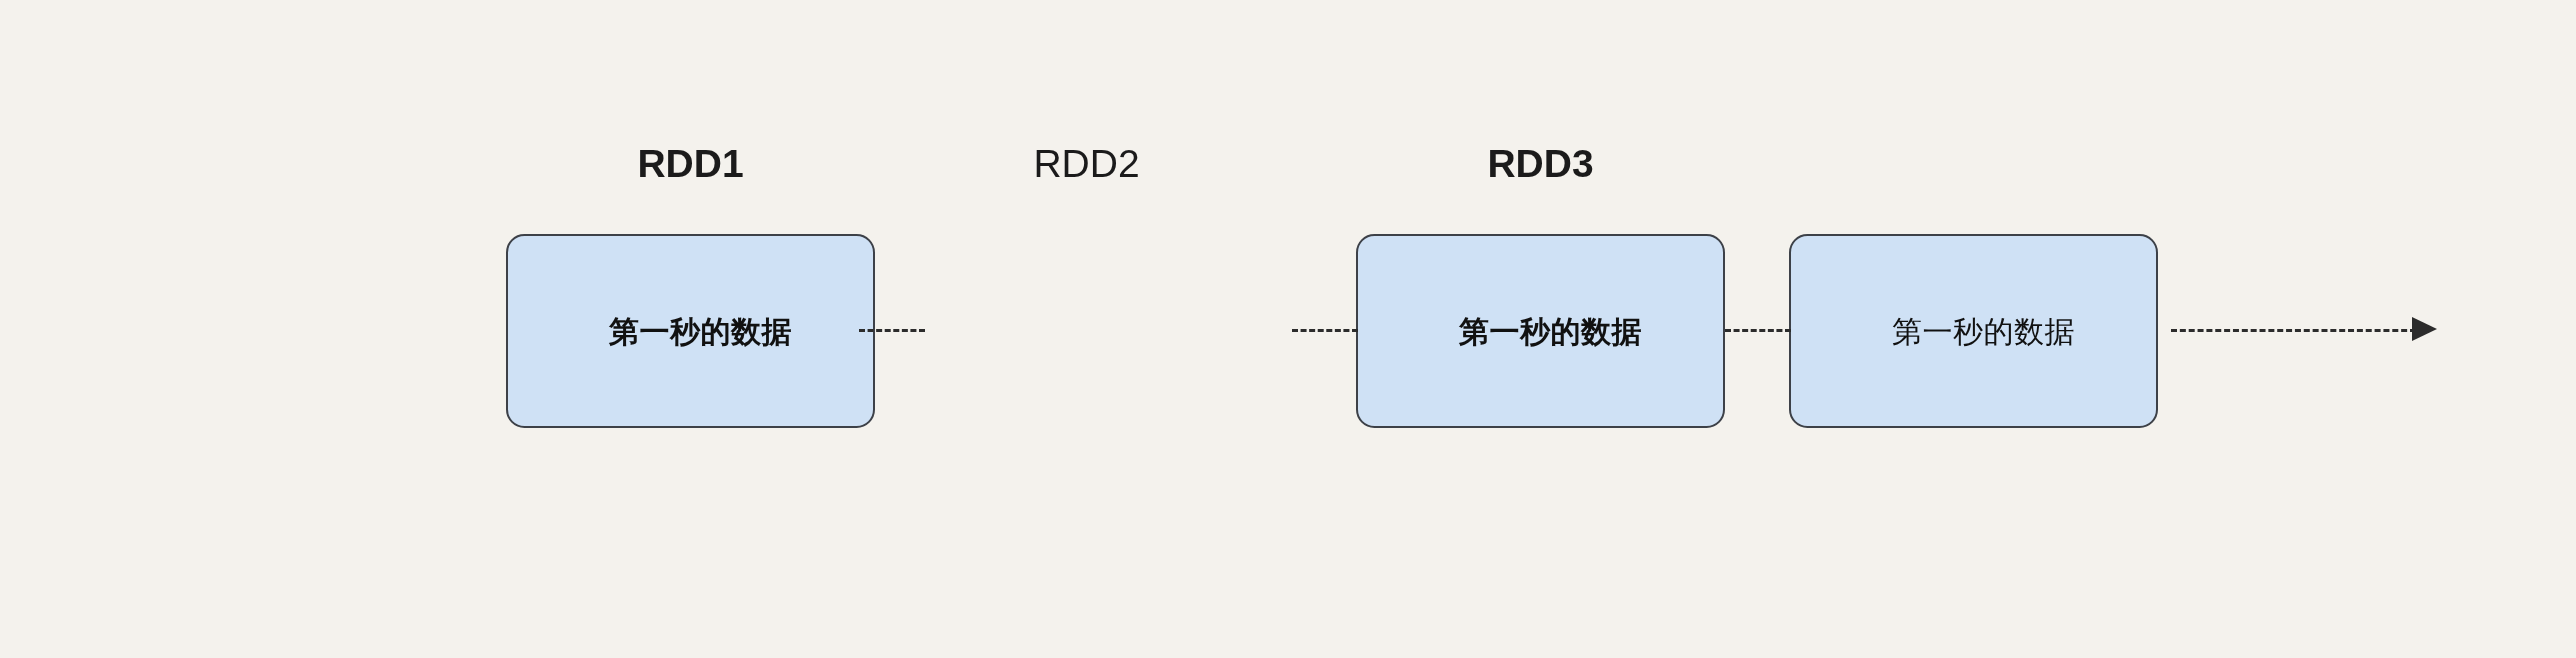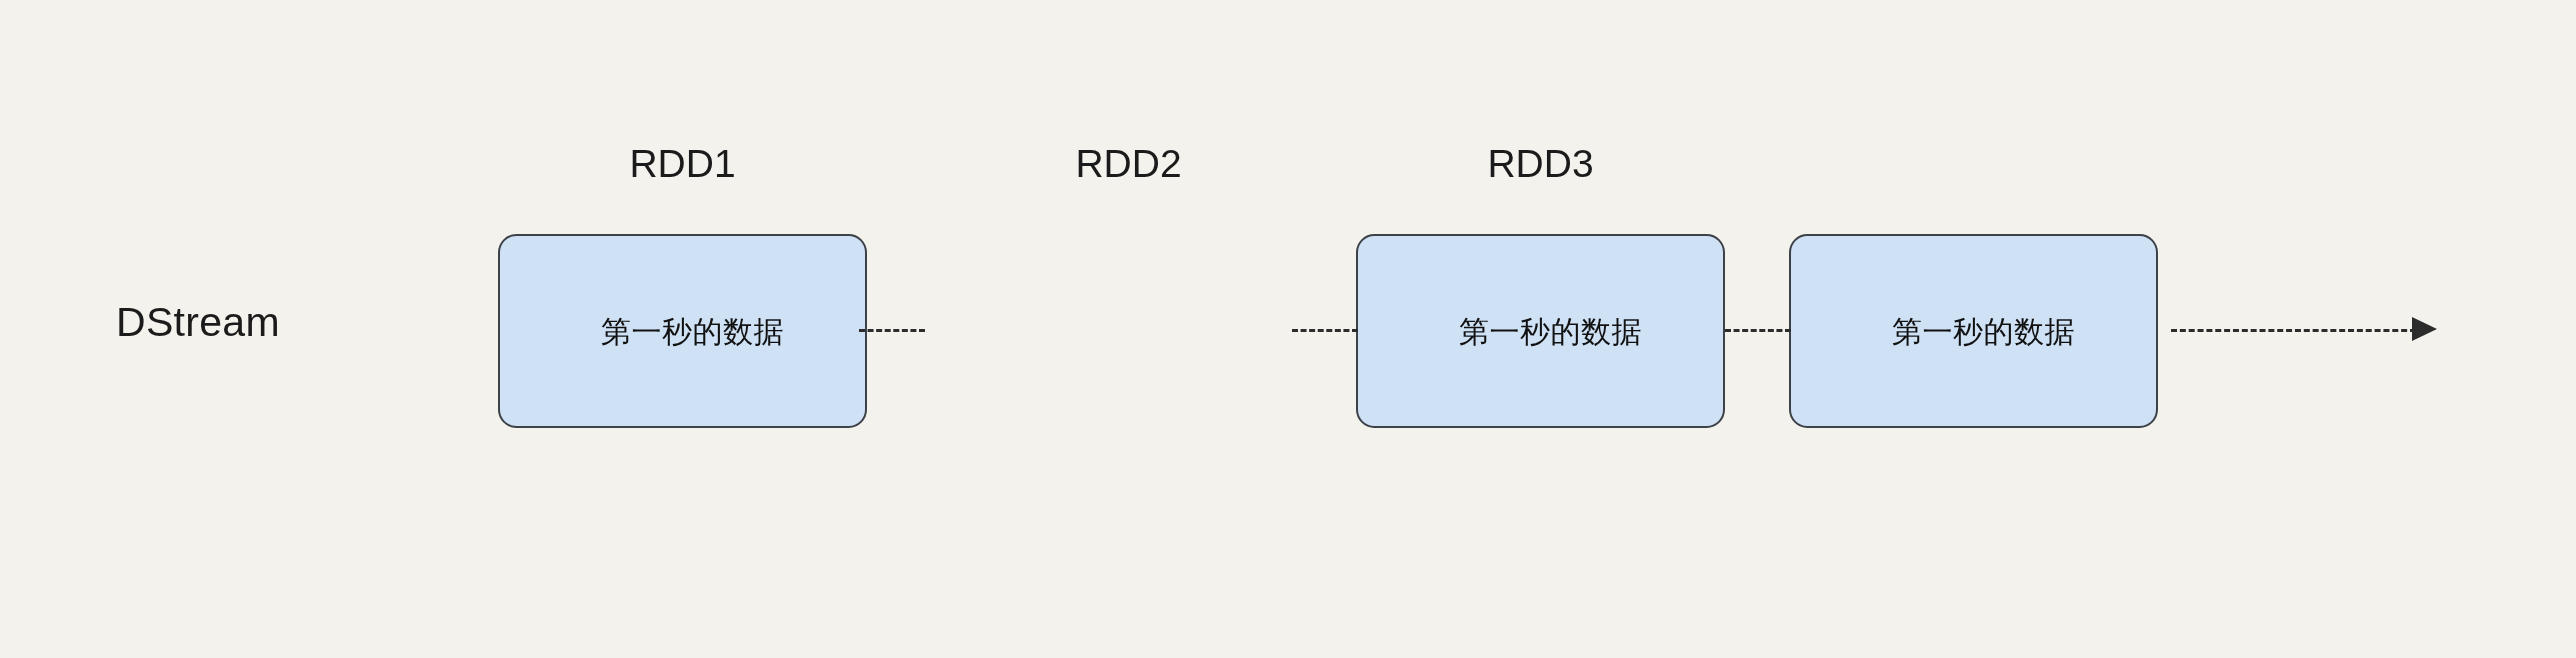--- a/index.html
+++ b/index.html
@@ -41,23 +41,23 @@
     width: 1684px;
     height: 303px;
   }
 
   .rdd-node {
     position: absolute;
     top: 0;
     width: 369px;
     height: 299px;
   }
-  .rdd-node.n0 { left: 8px; }
-  .rdd-node.n1 { left: 454px; }
-  .rdd-node.n2 { left: 866px; }
+  .rdd-node.n0 { left: 16px; font-weight: bold; }
+  .rdd-node.n1 { left: 412px; }
+  .rdd-node.n2 { left: 866px; font-weight: bold; }
   .rdd-node.n3 { left: 1299px; }
 
   .rdd-caption {
     position: absolute;
     top: 9.7px;
     left: 0;
     width: 369px;
     text-align: center;
     font-size: 39px;
     line-height: 47px;
@@ -125,21 +125,20 @@
     border-top: 12px solid transparent;
     border-bottom: 12px solid transparent;
     border-left: 25px solid #2c2c2c;
   }
 </style>
 </head>
 <body>
 
 <div id="canvas">
 
-  <div class="stream-label">DStream</div>
 
   <div class="rdd-track">
 
     <div class="rdd-node n0">
       <div class="rdd-caption">RDD1</div>
       <div class="rdd-box">
         <span class="rdd-box-text">第一秒的数据</span>
       </div>
     </div>
 

